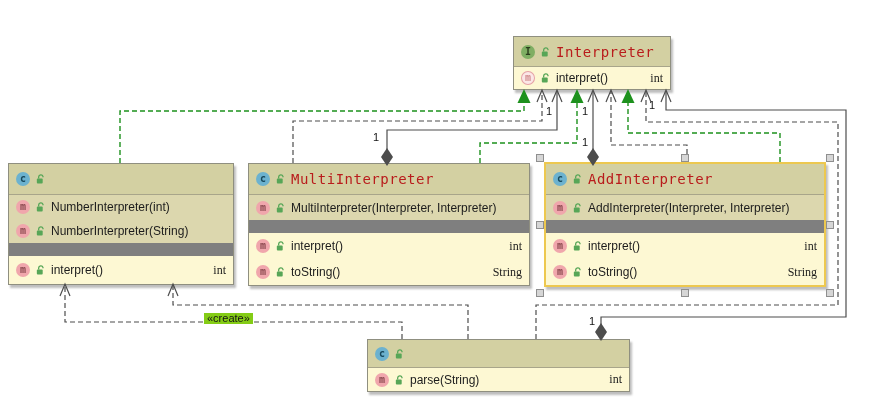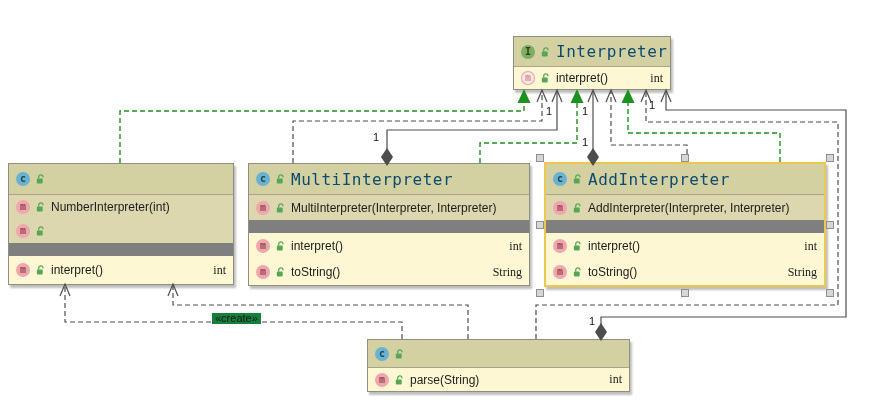--- a/index.html
+++ b/index.html
@@ -4,39 +4,39 @@
 <style>
   html,body{margin:0;padding:0;background:#fff;}
   #canvas{position:relative;width:876px;height:417px;background:#ffffff;overflow:hidden;
           font-family:"Liberation Sans",sans-serif;}
   
   .uml-box{position:absolute;border:1px solid #8f8f80;background:#fdf8d3;
            box-shadow:2px 3px 2px rgba(110,110,110,.45);z-index:1;}
   .uml-box.selected{border:2px solid #edc84f;}
   .hdr{display:flex;align-items:center;gap:5px;padding:0 7px;background:#d3d0a2;
        border-bottom:1px solid #a8a58a;height:29px;}
-  .title{font-family:"DejaVu Sans Mono",monospace;font-size:16px;color:#0c4a6e;
+  .title{font-family:"DejaVu Sans Mono",monospace;font-size:14px;color:#b91c1c;
          letter-spacing:.5px;white-space:nowrap;}
   .row{display:flex;align-items:center;gap:5px;padding:0 7px;height:25px;
        font-size:12px;color:#1c1c1c;white-space:nowrap;}
   .sect-ctor{background:#dcd7ae;}
   .sect-method{background:#fdf8d3;}
   .sep{height:13px;background:#7f7f7f;}
   .mtype{margin-left:auto;font-size:12px;color:#1c1c1c;font-family:Liberation Serif, serif;}
   
   .badge{width:14px;height:14px;border-radius:50%;flex:0 0 14px;text-align:center;
          line-height:14px;font-family:"DejaVu Sans Mono",monospace;font-size:10px;font-weight:bold;}
   .badge.cls{background:#6cb2cf;color:#17485c;}
   .badge.iface{background:#7fae63;color:#2b3d1c;}
   .badge.meth{background:#f0a6ac;color:#8c4a50;}
   .badge.meth.abstract{background:#fbe7e7;color:#d28f8f;box-shadow:inset 0 0 0 1px #e5a3a3;}
   .lock{flex:0 0 11px;}
   
   .edge-label{position:absolute;font-size:11px;color:#141414;z-index:3;line-height:11px;}
-  .create-label{background:#15803d;padding:0 3px;margin-left:8px;}
+  .create-label{background:#84cc16;padding:0 3px;}
   
   .handle{position:absolute;width:6px;height:6px;background:#d6d6d6;border:1px solid #8f8f8f;z-index:4;}
   svg.edges{position:absolute;left:0;top:0;z-index:2;pointer-events:none;}
 </style>
 </head>
 <body>
 
 <div id="canvas">
 
   <div class="uml-box" style="left:513px;top:36px;width:156px;">
@@ -74,20 +74,21 @@
         <rect x="2" y="6" width="6.4" height="5.4" rx="1" fill="#57a657"></rect>
       </svg>
       <span>NumberInterpreter(int)</span>
     </div>
     <div class="row sect-ctor" style="height:24px;">
       <span class="badge meth">m</span>
       <svg class="lock" width="11" height="12" viewBox="0 0 12 13">
         <path d="M4 6 V4.2 A2.4 2.4 0 0 1 8.7 3.7 L8.7 4.6" fill="none" stroke="#57a657" stroke-width="1.4"></path>
         <rect x="2" y="6" width="6.4" height="5.4" rx="1" fill="#57a657"></rect>
       </svg>
+      <span>NumberInterpreter(String)</span>
     </div>
     <div class="sep"></div>
     <div class="row sect-method" style="height:28px;">
       <span class="badge meth">m</span>
       <svg class="lock" width="11" height="12" viewBox="0 0 12 13">
         <path d="M4 6 V4.2 A2.4 2.4 0 0 1 8.7 3.7 L8.7 4.6" fill="none" stroke="#57a657" stroke-width="1.4"></path>
         <rect x="2" y="6" width="6.4" height="5.4" rx="1" fill="#57a657"></rect>
       </svg>
       <span>interpret()</span>
       <span class="mtype">int</span>

